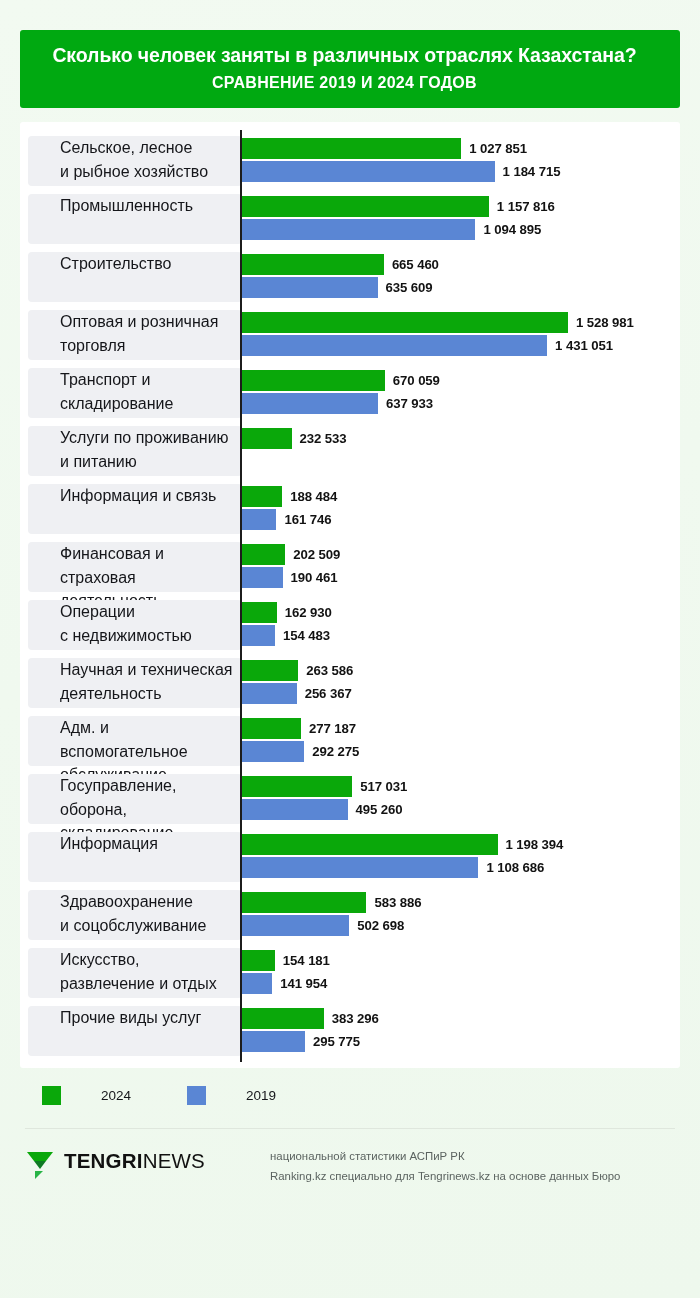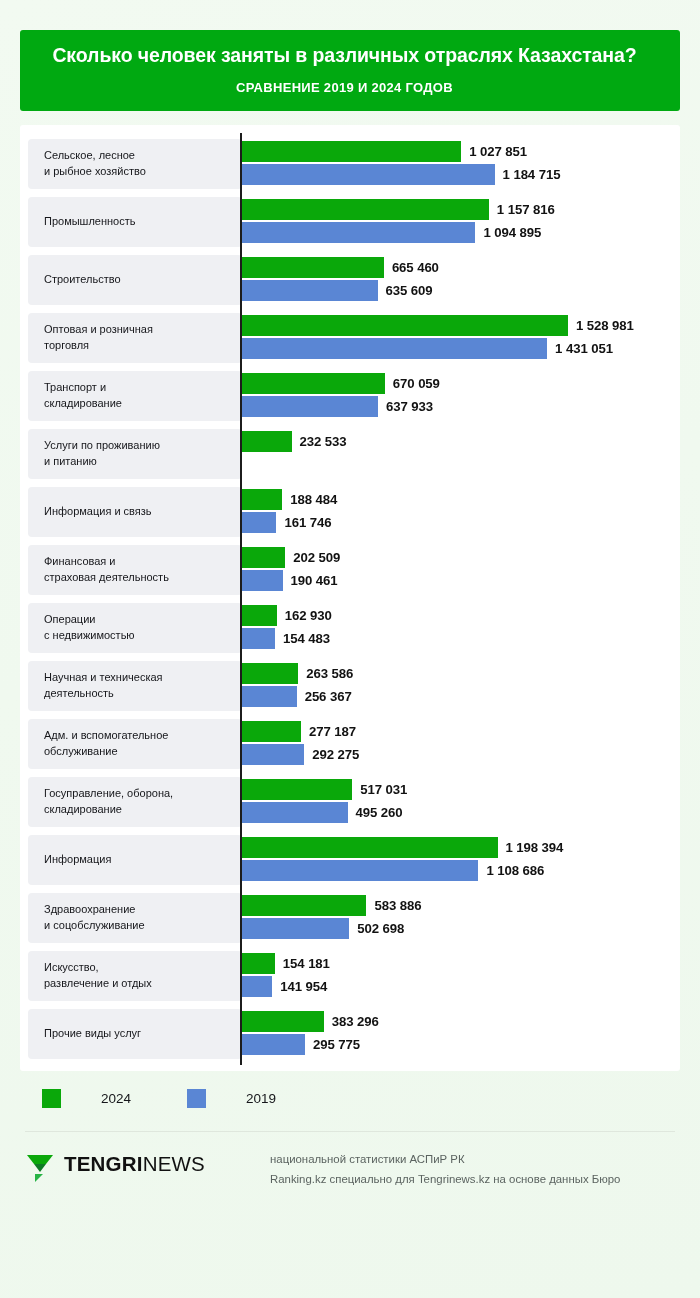--- a/index.html
+++ b/index.html
@@ -35,24 +35,24 @@
   }
   .header-title {
     color: #ffffff;
     font-size: 19.5px;
     font-weight: bold;
     letter-spacing: -0.1px;
     line-height: 1.2;
   }
   .header-sub {
     color: #ffffff;
-    font-size: 13px;
+    font-size: 16px;
     font-weight: bold;
     letter-spacing: 0.3px;
-    margin-top: 13px;
+    margin-top: 7px;
   }
 
   
   .chart-card {
     margin: 14px 20px 0 20px;
     background: #ffffff;
     border-radius: 3px;
     padding: 10px 0 8px 0;
     position: relative;
     flex: 0 0 auto;
@@ -82,24 +82,24 @@
 
   .row-label {
     position: absolute;
     left: 8px;
     top: 4px;
     width: 214px;
     height: 50px;
     background: #eff0f3;
     border-radius: 4px;
     display: flex;
-    align-items: center;
-    padding-left: 16px;
+    align-items: flex-start;
+    padding-left: 32px;
     padding-right: 6px;
-    font-size: 11px;
+    font-size: 16px;
     color: #15161a;
     line-height: 1.45;
     z-index: 3;
   }
   .row-label span { display: block; }
 
   .bars {
     position: absolute;
     left: 222px;
     top: 6px;

